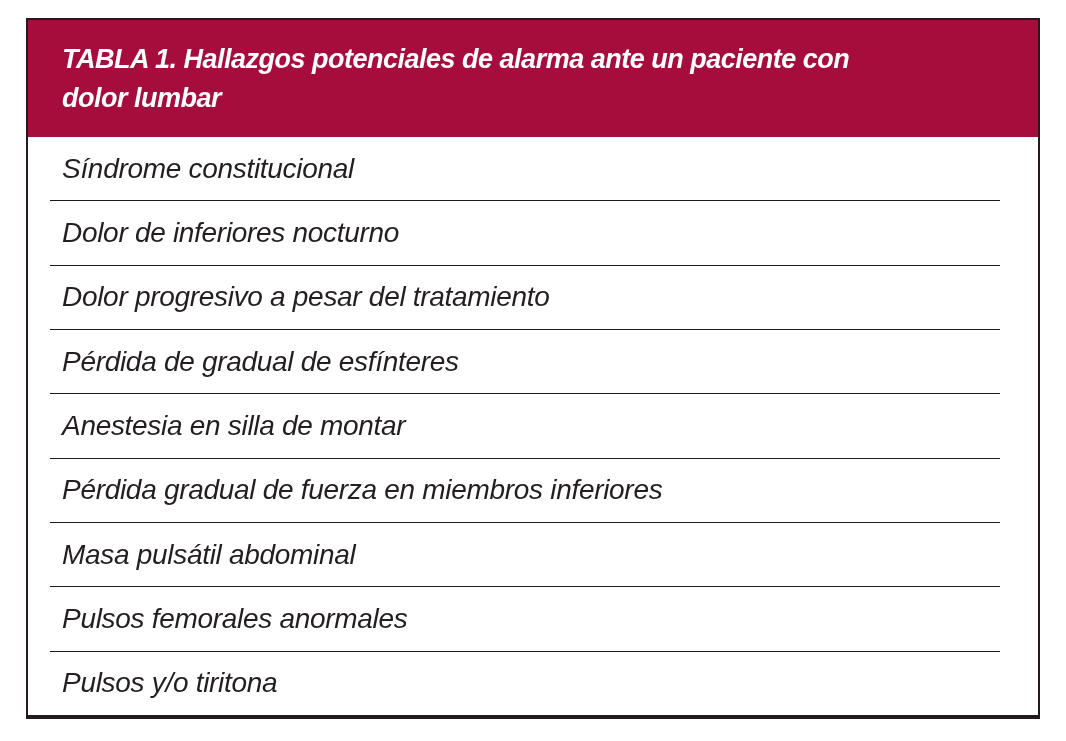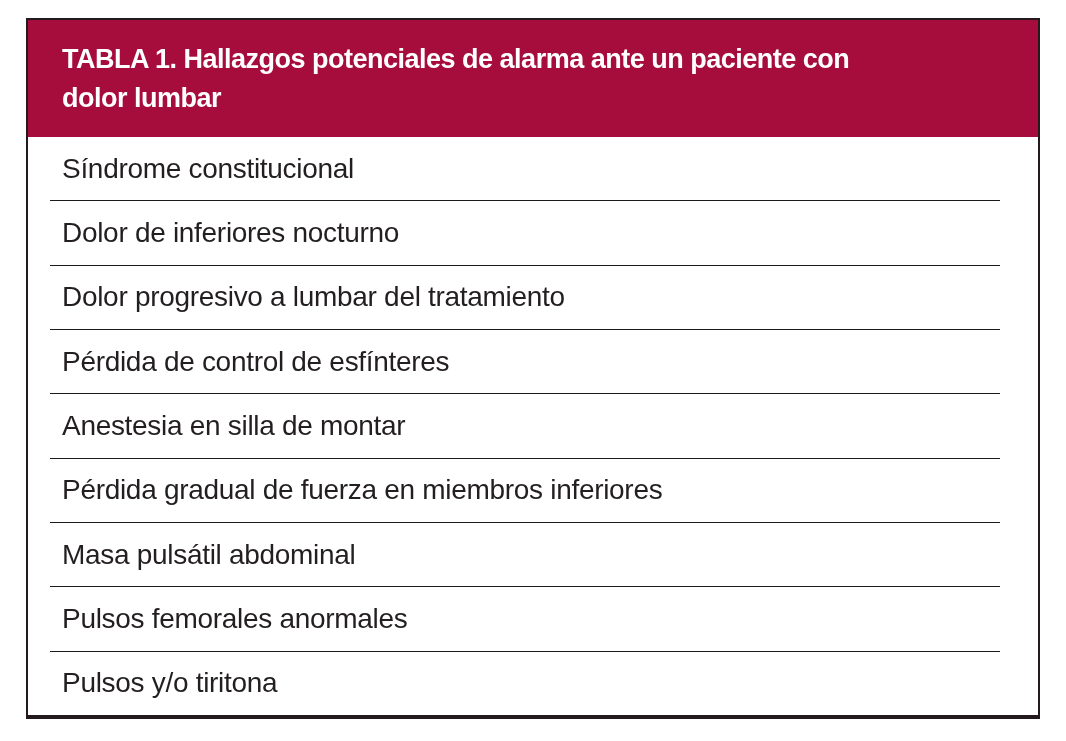--- a/index.html
+++ b/index.html
@@ -20,20 +20,21 @@
     left: 26px;
     top: 18px;
     width: 1014px;
     height: 701px;
     box-sizing: border-box;
     border: 2px solid #241a1e;
     border-bottom-width: 4px;
     background: #ffffff;
     display: flex;
     flex-direction: column;
+    font-style: italic;
   }
   .table-header {
     background: #a70d3c;
     height: 117px;
     box-sizing: border-box;
     padding: 20px 12px 0 34px;
     flex: 0 0 auto;
   }
   .table-title {
     color: #ffffff;
@@ -82,26 +83,26 @@
 
         <div class="table-row">
           <span class="row-text">Síndrome constitucional</span>
         </div>
 
         <div class="table-row">
           <span class="row-text">Dolor de inferiores nocturno</span>
         </div>
 
         <div class="table-row">
-          <span class="row-text">Dolor progresivo a lumbar del tratamiento</span>
+          <span class="row-text">Dolor progresivo a pesar del tratamiento</span>
         </div>
 
 
         <div class="table-row">
-          <span class="row-text">Pérdida de control de esfínteres</span>
+          <span class="row-text">Pérdida de gradual de esfínteres</span>
         </div>
 
         <div class="table-row">
           <span class="row-text">Anestesia en silla de montar</span>
         </div>
 
         <div class="table-row">
           <span class="row-text">Pérdida gradual de fuerza en miembros inferiores</span>
         </div>
 

